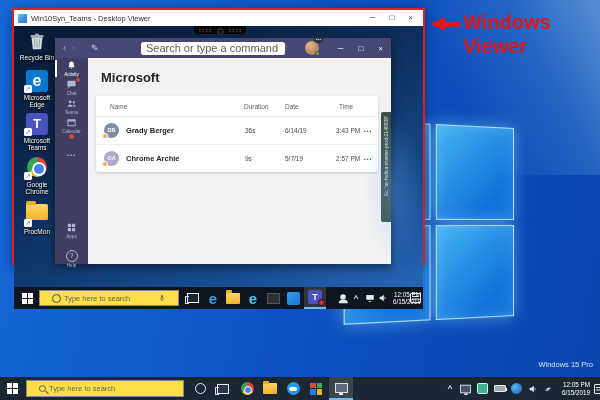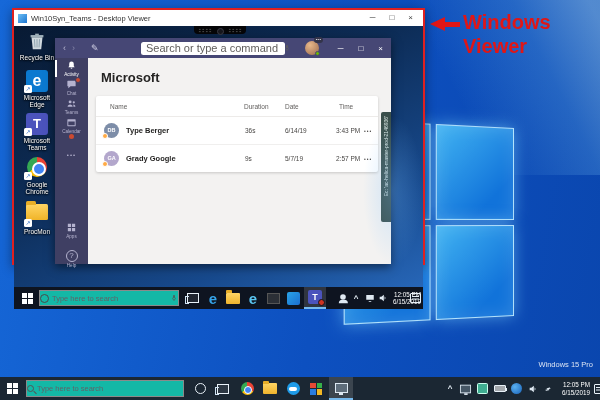--- a/index.html
+++ b/index.html
@@ -127,21 +127,21 @@
   .t-ribbon span { writing-mode:vertical-rl; transform:rotate(180deg); font-size:5px; color:#d8e4e0;
     display:block; margin:4px auto 0; white-space:nowrap; line-height:10px; }
 
   
   .rtaskbar { position:absolute; left:0; bottom:0; width:409px; height:22px; background:#0e1420;
     display:block; }
   .htaskbar { position:absolute; left:0; top:377px; width:600px; height:23px; background:#1b2733; }
   .tb-item { position:absolute; top:0; height:100%; display:flex; align-items:center; justify-content:center; cursor:pointer; }
   .winflag { display:grid; grid-template:1fr 1fr/1fr 1fr; gap:1px; width:11px; height:11px; }
   .winflag i { background:#fff; }
-  .searchbox { background:#14b8a6; border:1px solid #8a8a8a; display:flex; align-items:center; padding:0 0; gap:3px; }
+  .searchbox { background:#fde047; border:1px solid #8a8a8a; display:flex; align-items:center; padding:0 12px; gap:3px; }
   .searchbox input { flex:1; border:none; outline:none; background:transparent; font-size:7.5px; color:#444;
     font-family:"Liberation Sans",sans-serif; min-width:0; }
   .searchbox input::placeholder { color:#5f6368; }
   .ring { width:9px; height:9px; border:1.5px solid #4a4a4a; border-radius:50%; flex:none; }
   .mag { width:7px; height:7px; border:1.2px solid #555; border-radius:50%; position:relative; flex:none; }
   .mag::after { content:""; position:absolute; left:5px; top:6px; width:4px; height:1.2px; background:#555; transform:rotate(45deg); }
   .cortana-ring { width:11px; height:11px; border:1.5px solid #e8f1f8; border-radius:50%; }
   .taskview { width:12px; height:10px; border:1px solid #e8f1f8; position:relative; background:rgba(255,255,255,.08); }
   .taskview::before { content:""; position:absolute; left:-3px; top:2px; width:3px; height:6px; border:1px solid #cfe3f3; border-right:none; }
   .tb-e { color:#35a3e8; font-size:15px; font-weight:bold; font-style:normal; line-height:15px; }
@@ -359,30 +359,30 @@
           <div class="v-card">
             <div class="v-head">
               <span class="h-name">Name</span>
               <span class="h-dur">Duration</span>
               <span class="h-date">Date</span>
               <span class="h-time">Time</span>
             </div>
             <div class="v-row" style="top:21px;">
               <span class="avatar" style="background:#7d8da8;">DB</span>
               <span class="abadge"></span>
-              <span class="c-name">Type Berger</span>
+              <span class="c-name">Grady Berger</span>
               <span class="c-dur">36s</span>
               <span class="c-date">6/14/19</span>
               <span class="c-time">3:43 PM</span>
               <span class="c-dots"></span>
             </div>
             <div class="v-row" style="top:48px;">
               <span class="avatar" style="background:#b3a7cc;">GA</span>
               <span class="abadge"></span>
-              <span class="c-name">Grady Google</span>
+              <span class="c-name">Chrome Archie</span>
               <span class="c-dur">9s</span>
               <span class="c-date">5/7/19</span>
               <span class="c-time">2:57 PM</span>
               <span class="c-dots"></span>
             </div>
           </div>
         </div>
 
         <div class="t-ribbon">
           <span>Ec: 'ac-helica-master-prod-2146936'</span>

